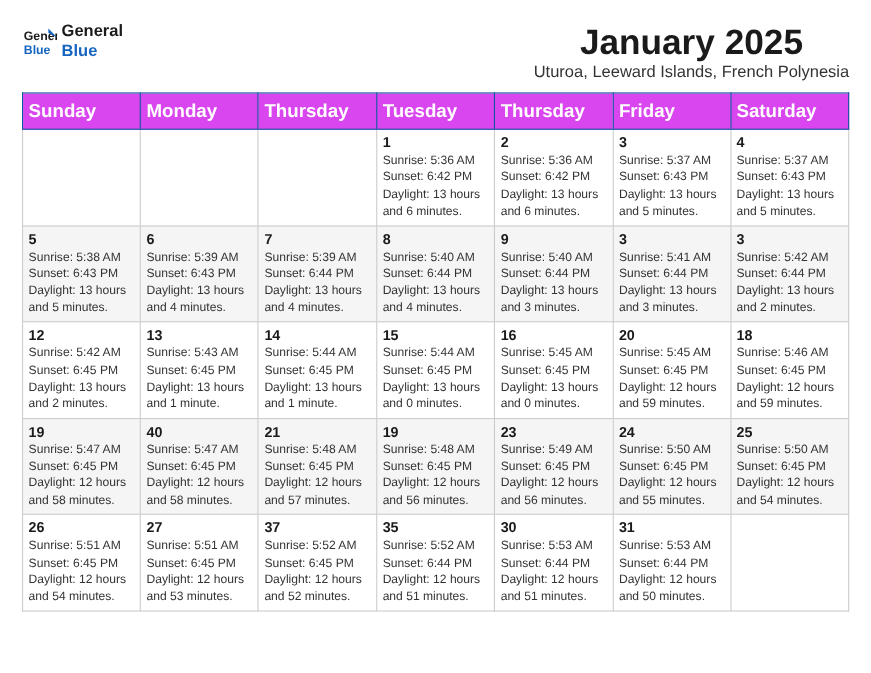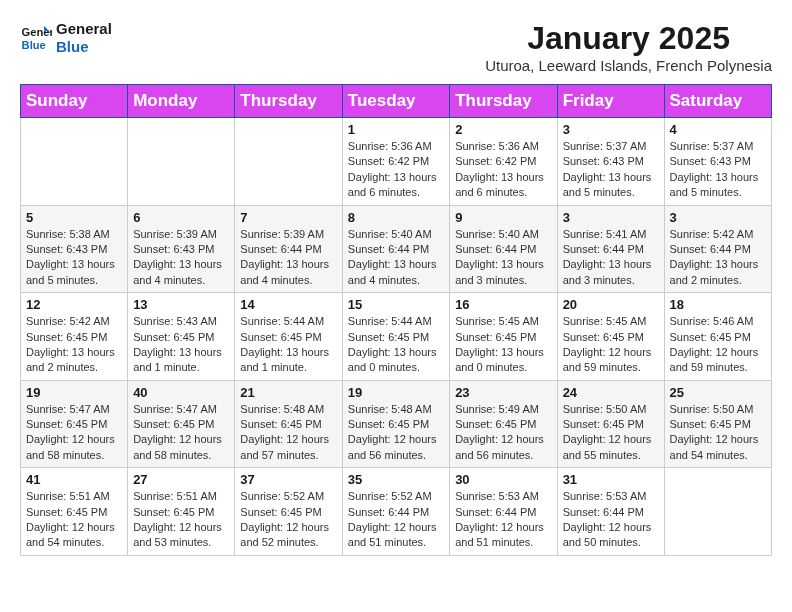--- a/index.html
+++ b/index.html
@@ -227,21 +227,21 @@
             <div class="day-number">24</div>
             <div class="day-info">Sunrise: 5:50 AM<br>Sunset: 6:45 PM<br>Daylight: 12 hours and 55 minutes.</div>
           </td>
           <td>
             <div class="day-number">25</div>
             <div class="day-info">Sunrise: 5:50 AM<br>Sunset: 6:45 PM<br>Daylight: 12 hours and 54 minutes.</div>
           </td>
         </tr>
         <tr>
           <td>
-            <div class="day-number">41</div>
+            <div class="day-number">26</div>
             <div class="day-info">Sunrise: 5:51 AM<br>Sunset: 6:45 PM<br>Daylight: 12 hours and 54 minutes.</div>
           </td>
           <td>
             <div class="day-number">27</div>
             <div class="day-info">Sunrise: 5:51 AM<br>Sunset: 6:45 PM<br>Daylight: 12 hours and 53 minutes.</div>
           </td>
           <td>
             <div class="day-number">37</div>
             <div class="day-info">Sunrise: 5:52 AM<br>Sunset: 6:45 PM<br>Daylight: 12 hours and 52 minutes.</div>
           </td>

